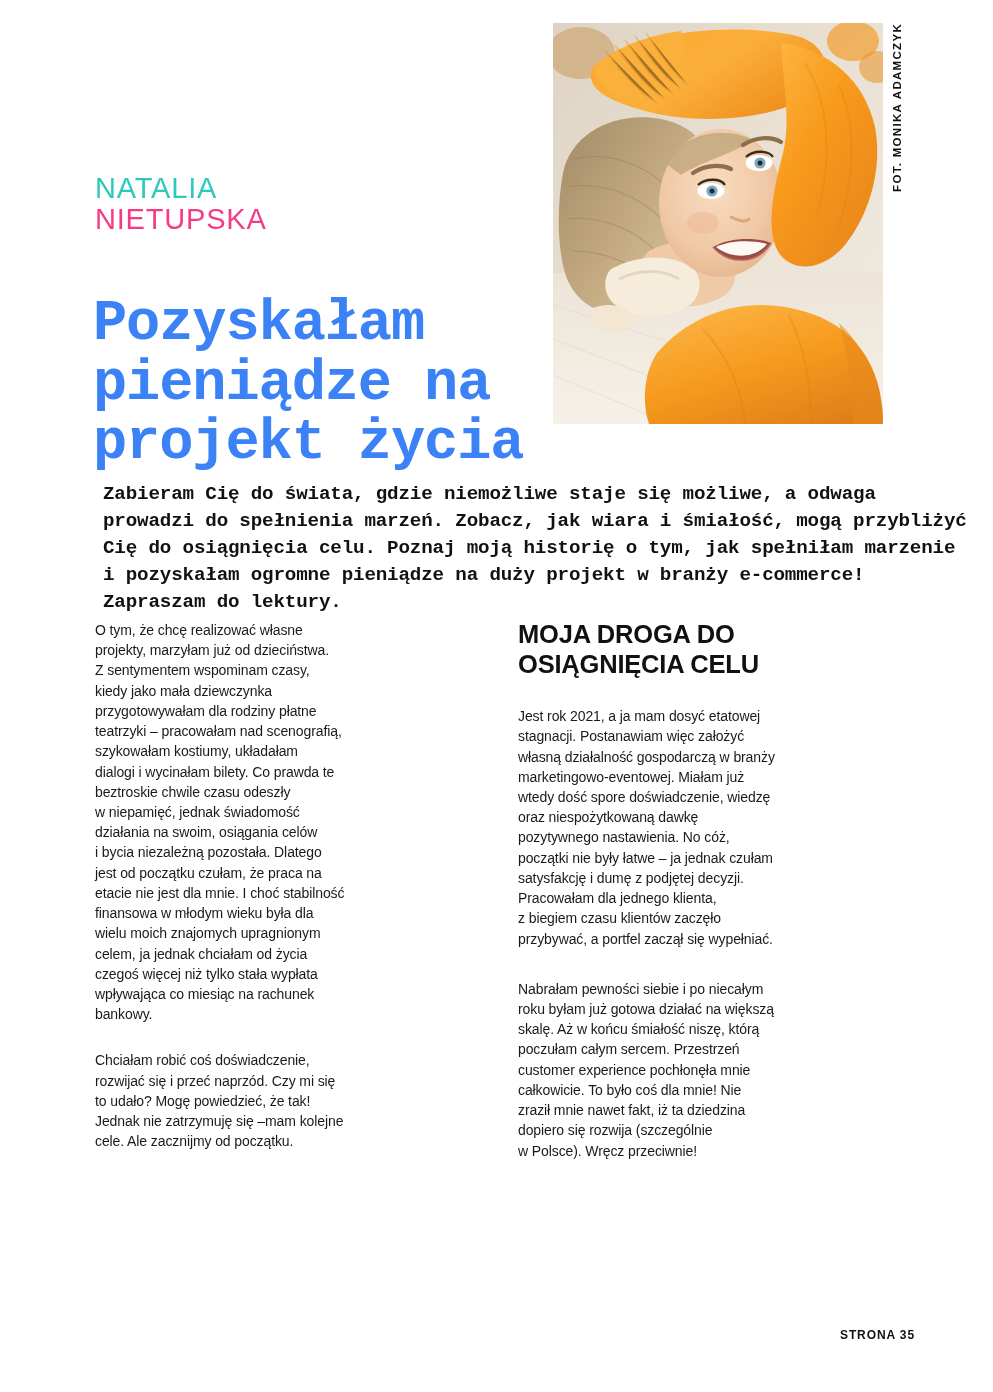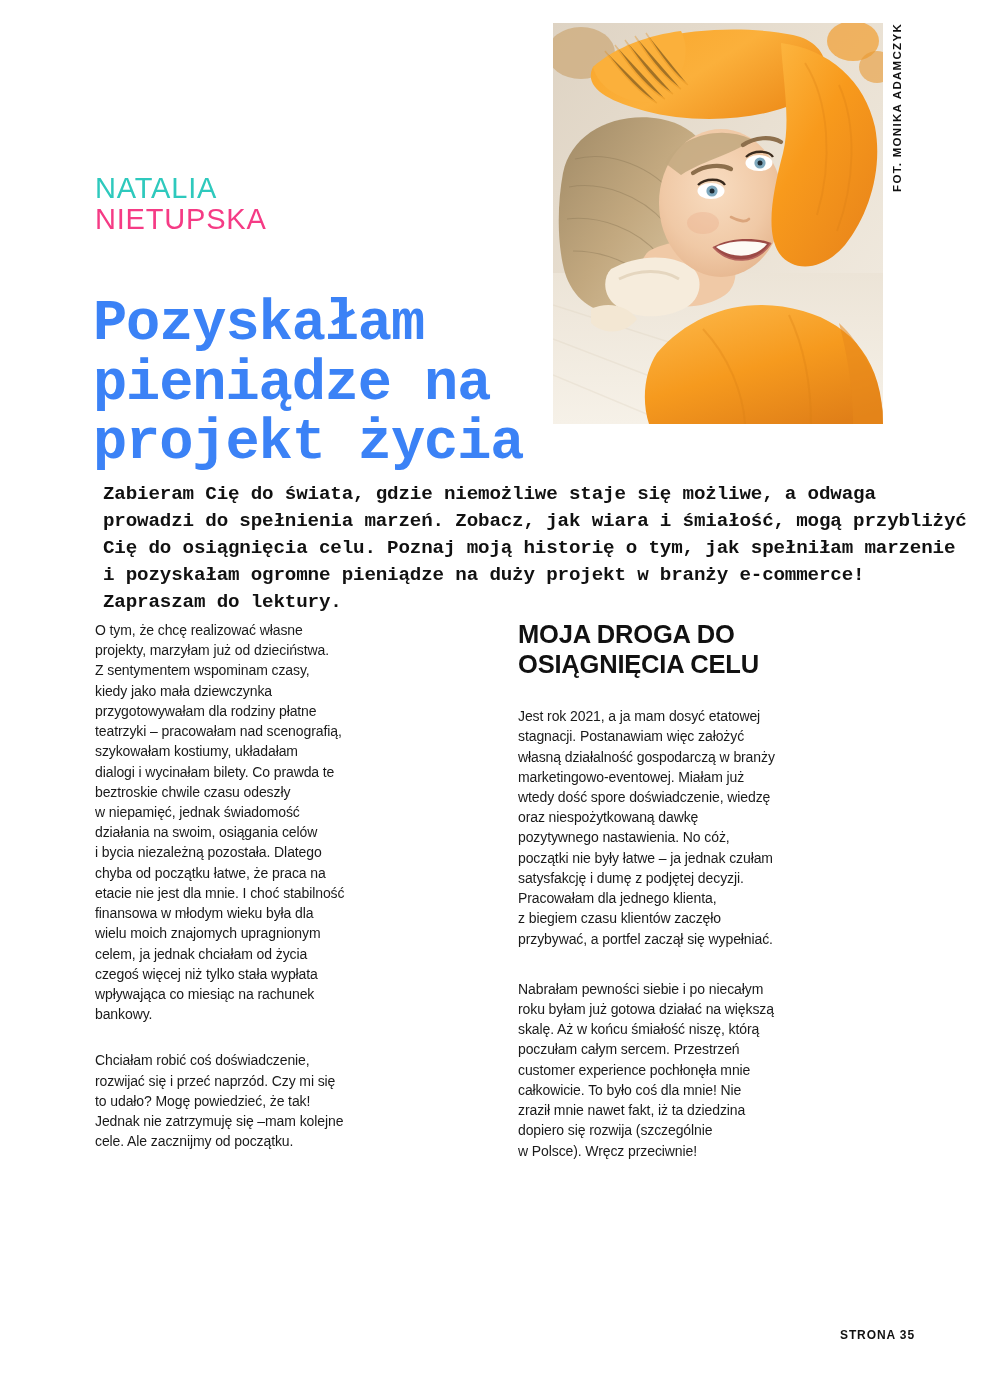--- a/index.html
+++ b/index.html
@@ -320,21 +320,21 @@
       <span class="ln">Z sentymentem wspominam czasy,</span>
       <span class="ln">kiedy jako mała dziewczynka</span>
       <span class="ln">przygotowywałam dla rodziny płatne</span>
       <span class="ln">teatrzyki – pracowałam nad scenografią,</span>
       <span class="ln">szykowałam kostiumy, układałam</span>
       <span class="ln">dialogi i wycinałam bilety. Co prawda te</span>
       <span class="ln">beztroskie chwile czasu odeszły</span>
       <span class="ln">w niepamięć, jednak świadomość</span>
       <span class="ln">działania na swoim, osiągania celów</span>
       <span class="ln">i bycia niezależną pozostała. Dlatego</span>
-      <span class="ln">chyba od początku łatwe, że praca na</span>
+      <span class="ln">jest od początku czułam, że praca na</span>
       <span class="ln">etacie nie jest dla mnie. I choć stabilność</span>
       <span class="ln">finansowa w młodym wieku była dla</span>
       <span class="ln">wielu moich znajomych upragnionym</span>
       <span class="ln">celem, ja jednak chciałam od życia</span>
       <span class="ln">czegoś więcej niż tylko stała wypłata</span>
       <span class="ln">wpływająca co miesiąc na rachunek</span>
       <span class="ln">bankowy.</span>
     </p>
     <p class="body-par">
       <span class="ln">Chciałam robić coś doświadczenie,</span>

